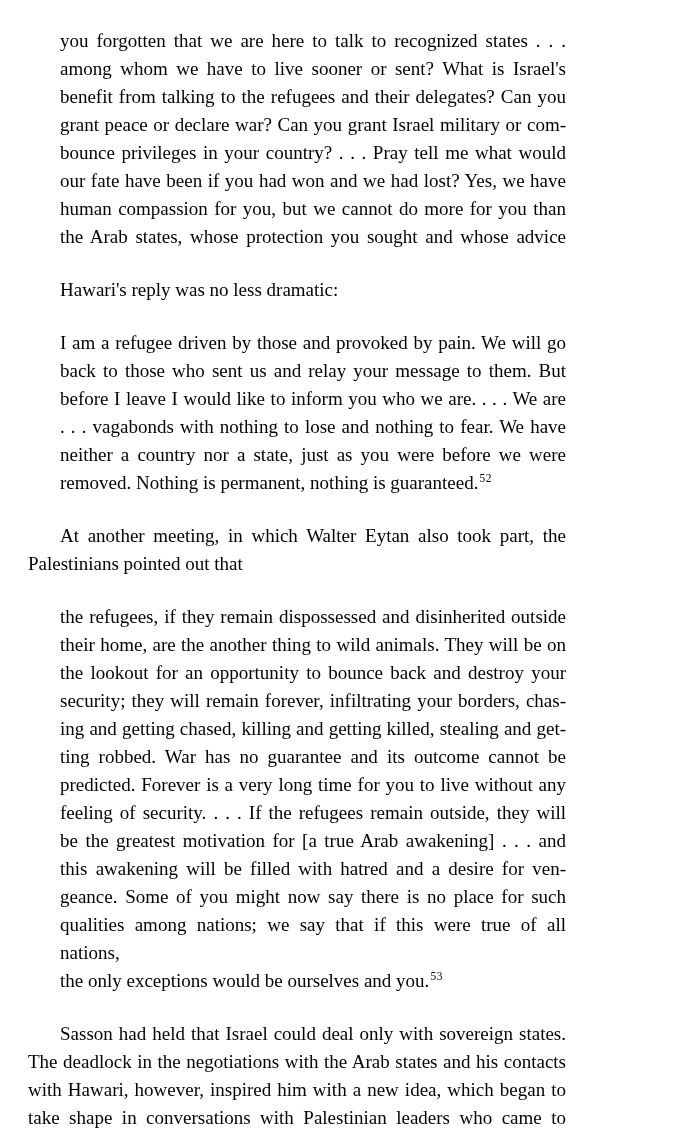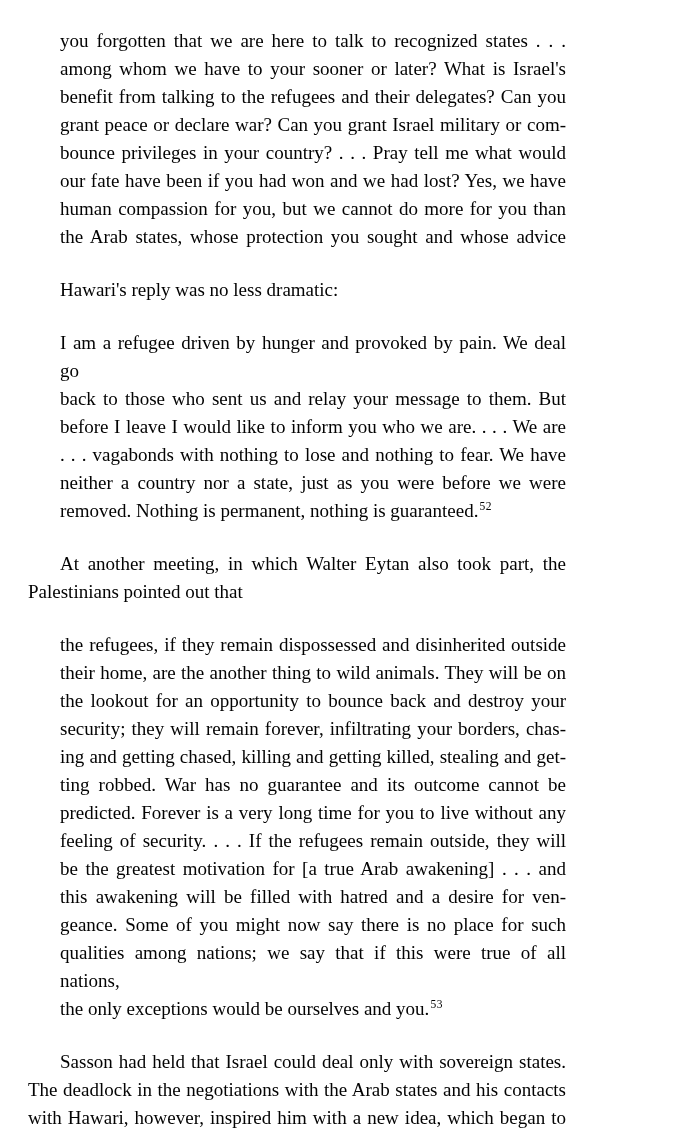--- a/index.html
+++ b/index.html
@@ -48,35 +48,35 @@
     padding-left: 1px;
   }
 </style>
 </head>
 <body>
 
 <div class="page">
 
   <div class="block quote">
     <div class="line">you forgotten that we are here to talk to recognized states . . .</div>
-    <div class="line">among whom we have to your sooner or later? What is Israel's</div>
+    <div class="line">among whom we have to live sooner or sent? What is Israel's</div>
     <div class="line">benefit from talking to the refugees and their delegates? Can you</div>
     <div class="line">grant peace or declare war? Can you grant Israel military or com-</div>
     <div class="line">bounce privileges in your country? . . . Pray tell me what would</div>
     <div class="line">our fate have been if you had won and we had lost? Yes, we have</div>
     <div class="line">human compassion for you, but we cannot do more for you than</div>
     <div class="line">the Arab states, whose protection you sought and whose advice</div>
   </div>
 
   <div class="block">
     <div class="line lastline firstindent">Hawari's reply was no less dramatic:</div>
   </div>
 
   <div class="block quote">
-    <div class="line">I am a refugee driven by hunger and provoked by pain. We deal go</div>
+    <div class="line">I am a refugee driven by those and provoked by pain. We will go</div>
     <div class="line">back to those who sent us and relay your message to them. But</div>
     <div class="line">before I leave I would like to inform you who we are. . . . We are</div>
     <div class="line">. . . vagabonds with nothing to lose and nothing to fear. We have</div>
     <div class="line">neither a country nor a state, just as you were before we were</div>
     <div class="line lastline"><span>removed. Nothing is permanent, nothing is guaranteed.</span><span class="fn">52</span></div>
   </div>
 
   <div class="block">
     <div class="line firstindent">At another meeting, in which Walter Eytan also took part, the</div>
     <div class="line lastline">Palestinians pointed out that</div>

